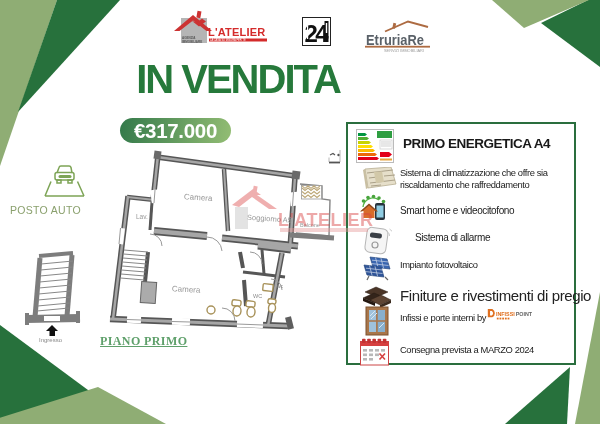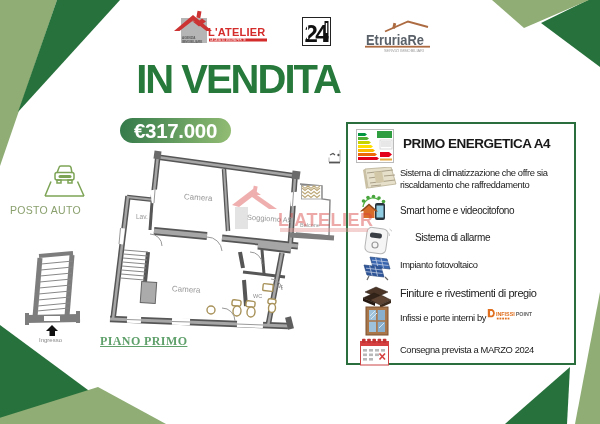--- a/index.html
+++ b/index.html
@@ -256,21 +256,21 @@
 <div class="abs" style="left:403px;top:136px;font-size:13.5px;font-weight:bold;color:#191919;letter-spacing:-0.5px;">PRIMO ENERGETICA A4</div>
 
 <div class="abs" style="left:400px;top:167px;font-size:9.4px;letter-spacing:-0.4px;color:#222;line-height:12px;">Sistema di climatizzazione che offre sia<br>riscaldamento che raffreddamento</div>
 
 <div class="abs" style="left:400px;top:205px;font-size:10px;letter-spacing:-0.4px;color:#222;">Smart home e videocitofono</div>
 
 <div class="abs" style="left:400px;top:232px;font-size:10px;letter-spacing:-0.4px;color:#222;margin-left:15px;">Sistema di allarme</div>
 
 <div class="abs" style="left:400px;top:259px;font-size:9.4px;letter-spacing:-0.4px;color:#222;text-align:center;">Impianto fotovoltaico</div>
 
-<div class="abs" style="left:400px;top:287px;font-size:11px;letter-spacing:-0.4px;color:#222;">Finiture e rivestimenti di pregio</div>
+<div class="abs" style="left:400px;top:287px;font-size:15px;letter-spacing:-0.4px;color:#222;">Finiture e rivestimenti di pregio</div>
 
 <div class="abs" style="left:400px;top:312px;font-size:9.4px;letter-spacing:-0.4px;color:#222;">Infissi e porte interni by</div>
 
 <div class="abs" style="left:400px;top:344px;font-size:9.4px;letter-spacing:-0.4px;color:#222;">Consegna prevista a MARZO 2024</div>
 
 <svg class="abs" style="left:486px;top:307px" width="54" height="15" viewBox="0 0 60 16">
   <path d="M2,2 L7,2 a5,5 0 0 1 0,9 L2,11 Z M4.5,4 L6.5,4 a3,3 0 0 1 0,5 L4.5,9 Z" fill="#e07020" fill-rule="evenodd"></path>
   <text x="11" y="9.5" font-size="6" font-weight="bold" fill="#e07020">INFISSI</text>
   <text x="33" y="9.5" font-size="6" font-weight="bold" fill="#666">POINT</text>
   <rect x="12" y="11.5" width="2" height="2" fill="#e07020"></rect>

